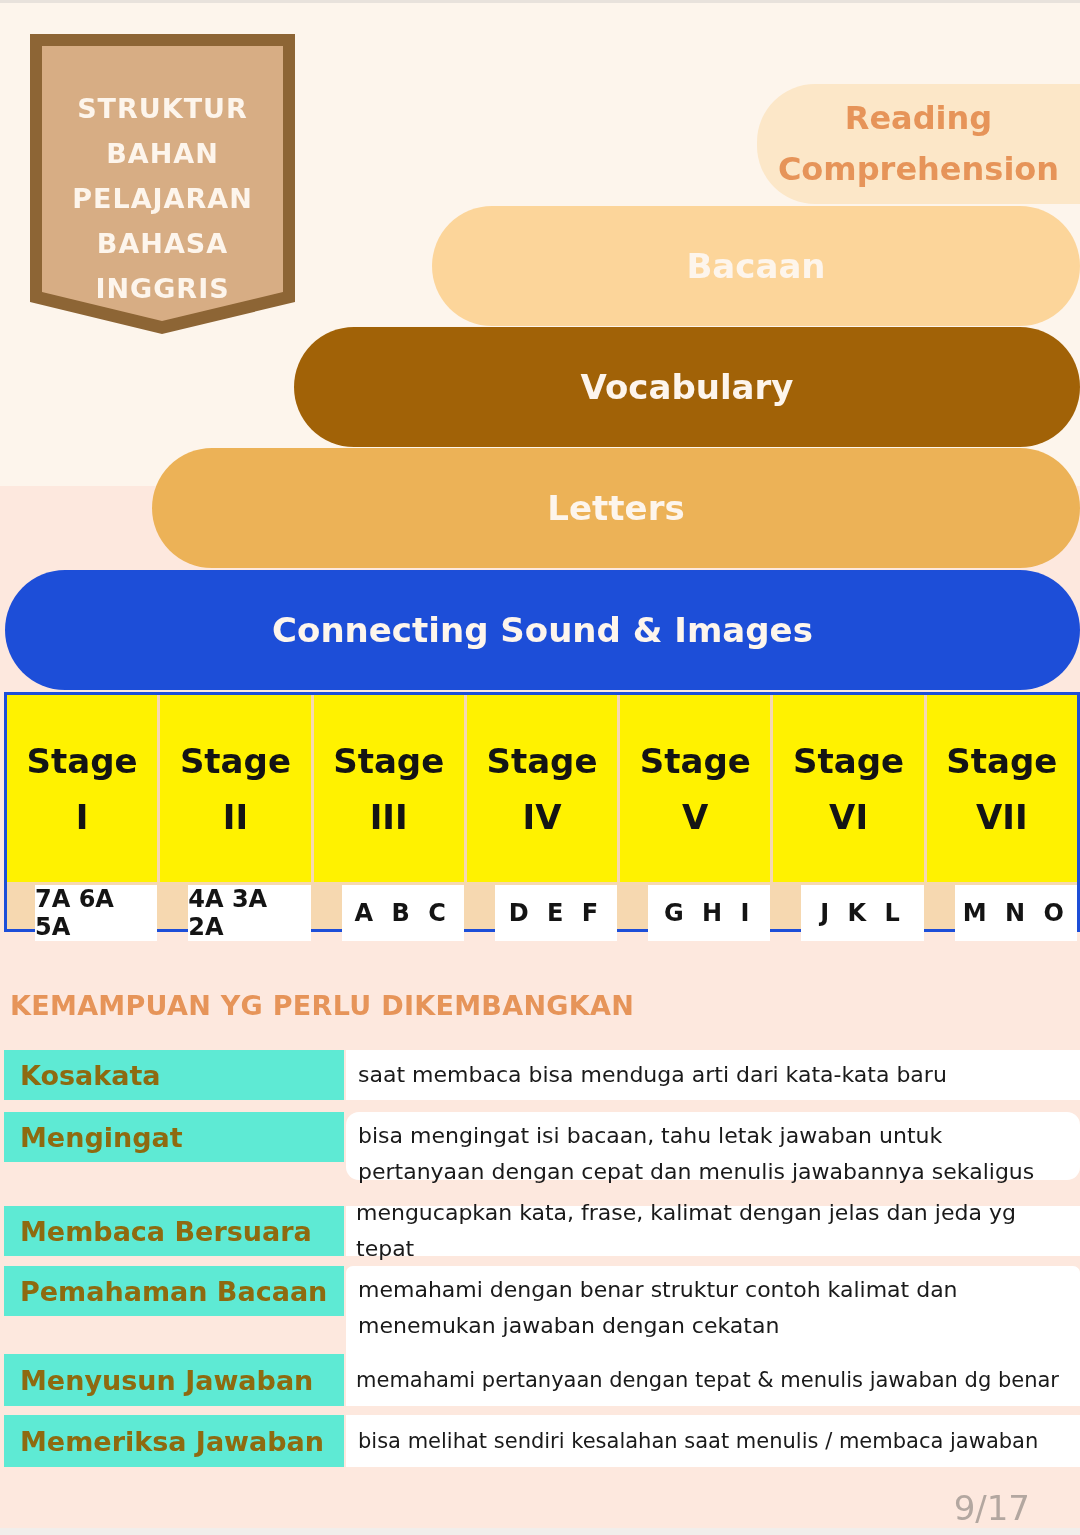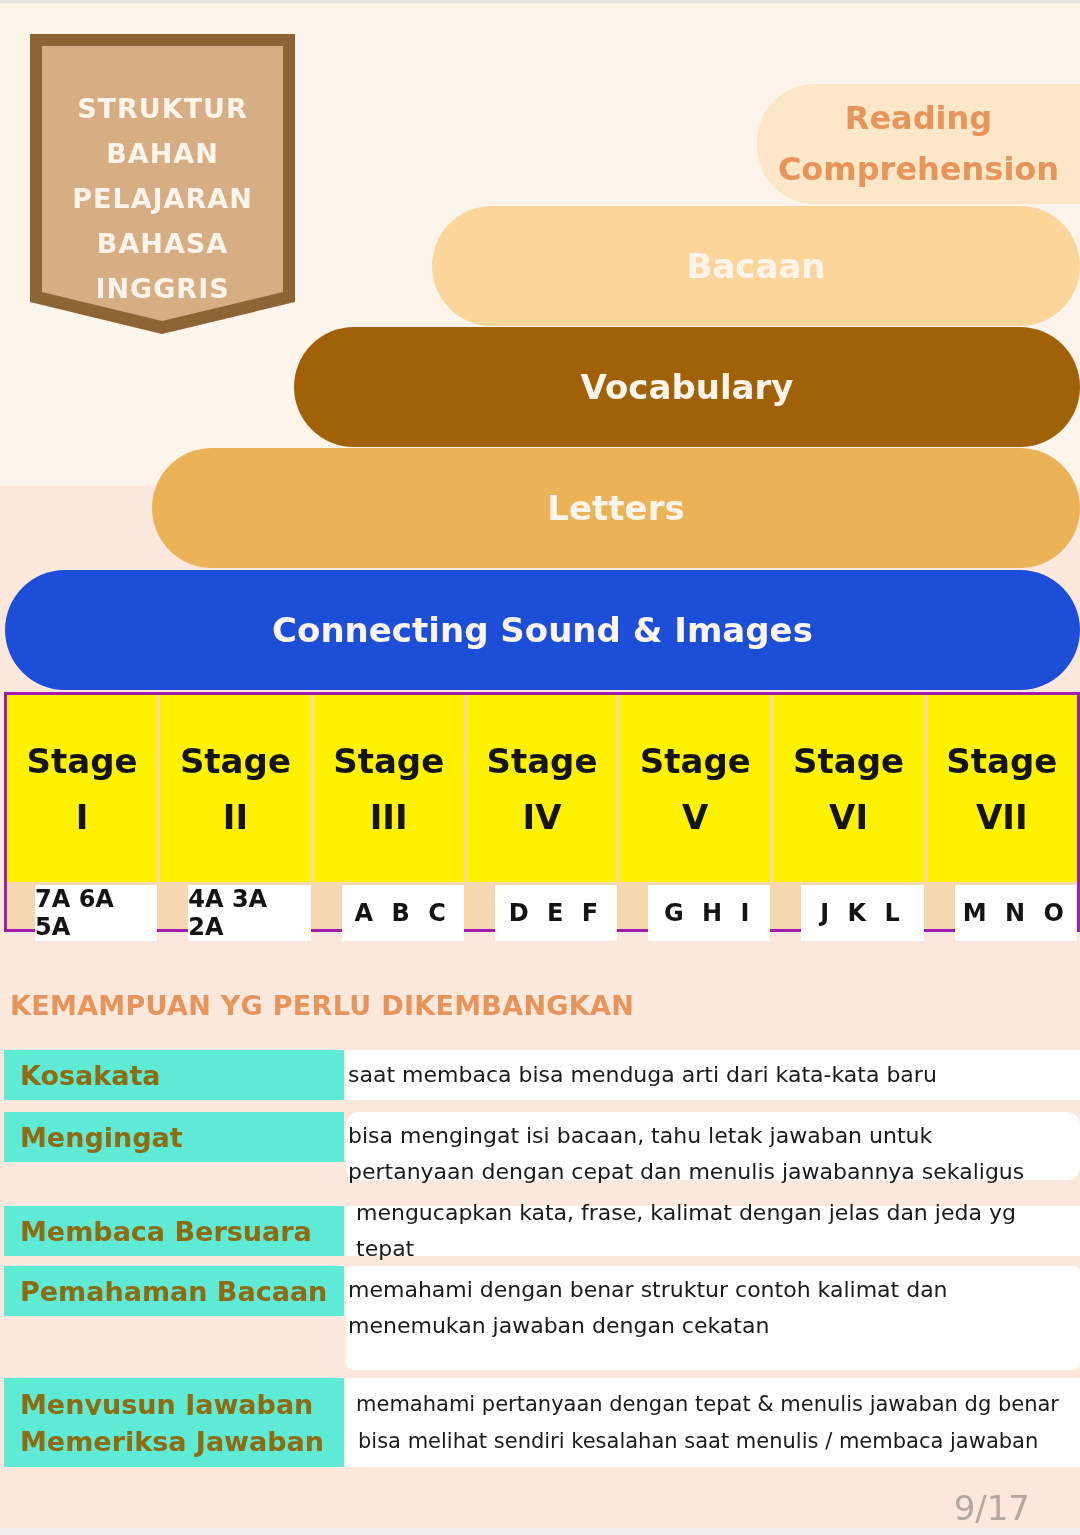--- a/index.html
+++ b/index.html
@@ -62,21 +62,21 @@
     }
     .pill-connect {
       left: 5px; top: 570px; width: 1075px; height: 120px;
       background: #1d4ed8; font-size: 34px;
     }
 
     
     .stages {
       position: absolute; left: 4px; top: 692px; width: 1076px; height: 240px;
       display: grid; grid-template-columns: repeat(7, 1fr);
-      background: #f6d8b0; gap: 3px; border: 3px solid #a21caf;
+      background: #f6d8b0; gap: 3px; border: 3px solid #1d4ed8;
     }
     .stage-col { display: flex; flex-direction: column; gap: 3px; }
     .stage-head {
       height: 187px; background: #fff200;
       display: flex; flex-direction: column; align-items: center; justify-content: center;
       font-weight: bold; color: #141414; font-size: 34px; line-height: 56px;
     }
     .stage-head span { display: block; }
     .stage-code {
       flex: 1; background: #ffffff;
@@ -97,21 +97,21 @@
       position: absolute; left: 4px; width: 1076px;
     }
     .skill-name {
       position: absolute; left: 0; top: 0; width: 340px;
       background: #5eead4; color: #8e6a10; font-weight: bold; font-size: 27px;
       padding-left: 16px; display: flex; align-items: center;
     }
     .skill-desc {
       position: absolute; left: 342px; top: 0; right: 0;
       background: #ffffff; color: #1a1a1a; font-size: 22px;
-      padding-left: 2px; line-height: 36px; display: flex; align-items: center;
+      padding-left: 12px; line-height: 36px; display: flex; align-items: center;
     }
     .page-num {
       position: absolute; right: 50px; top: 1488px;
       color: #b3a7a0; font-size: 34px;
     }
   </style>
 </head>
 <body>
 
 <div class="top-bg"></div>
@@ -215,21 +215,21 @@
 <div class="skill" style="top:1206px;height:50px;">
   <div class="skill-name" style="height:50px;">Membaca Bersuara</div>
   <div class="skill-desc" style="height:50px;padding-left:10px;">mengucapkan kata, frase, kalimat dengan jelas dan jeda yg tepat</div>
 </div>
 
 <div class="skill" style="top:1266px;height:80px;">
   <div class="skill-name" style="height:50px;">Pemahaman Bacaan</div>
   <div class="skill-desc" style="height:104px;align-items:flex-start;padding-top:6px;padding-right:120px;border-radius:7px;">memahami dengan benar struktur contoh kalimat dan menemukan jawaban dengan cekatan</div>
 </div>
 
-<div class="skill" style="top:1354px;height:52px;margin-top:24px;">
+<div class="skill" style="top:1354px;height:52px;">
   <div class="skill-name" style="height:52px;">Menyusun Jawaban</div>
   <div class="skill-desc" style="height:52px;padding-left:10px;font-size:21px;">memahami pertanyaan dengan tepat &amp; menulis jawaban dg benar</div>
 </div>
 
 <div class="skill" style="top:1415px;height:52px;">
   <div class="skill-name" style="height:52px;">Memeriksa Jawaban</div>
   <div class="skill-desc" style="height:52px;padding-left:12px;font-size:21px;">bisa melihat sendiri kesalahan saat menulis / membaca jawaban</div>
 </div>
 
 <div class="page-num">9/17</div>

